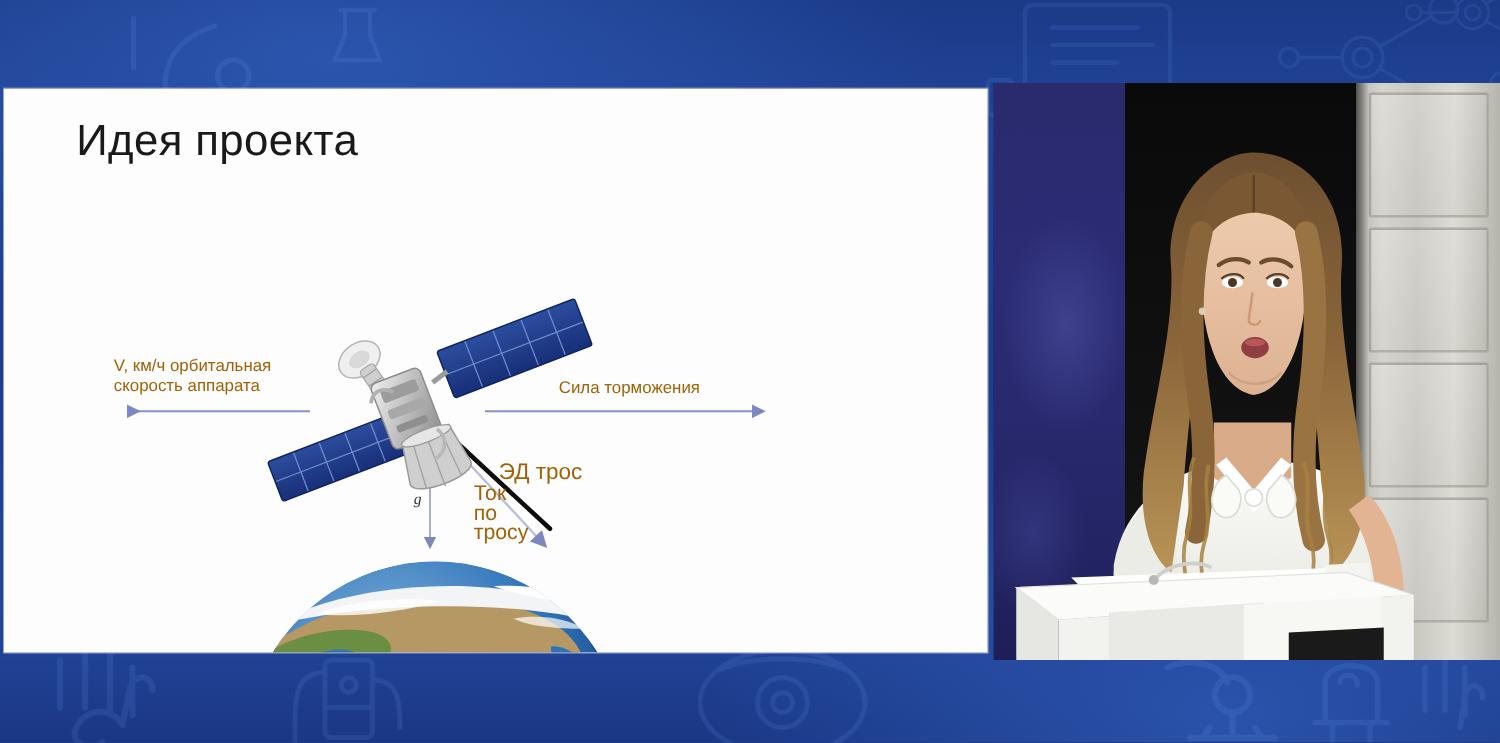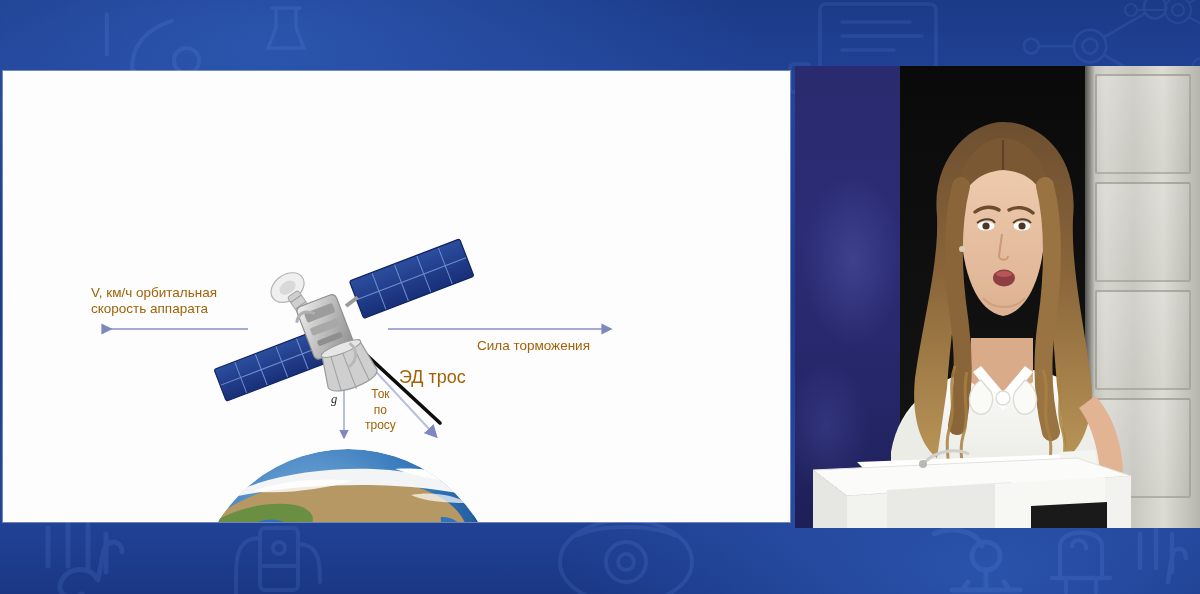--- a/index.html
+++ b/index.html
@@ -27,23 +27,23 @@
     background:#fdfdfd;overflow:hidden;
     box-shadow:0 0 0 1px rgba(255,255,255,.35);
   }
   .slide-title{
     position:absolute;left:58px;top:22px;
     font-size:35px;color:#1a1a1a;letter-spacing:.3px;font-weight:400;
     white-space:nowrap;
   }
   .lbl{position:absolute;color:#a16207;font-size:13.5px;line-height:16px;white-space:pre;}
   .lbl-v{left:88px;top:214px;}
-  .lbl-force{left:474px;top:231px;margin-top:36px;}
+  .lbl-force{left:444px;top:231px;}
   .lbl-tether{left:396px;top:298px;font-size:18px;}
-  .lbl-current{left:362px;top:316px;font-size:12px;line-height:15.5px;text-align:center;}
+  .lbl-current{left:376px;top:316px;font-size:17px;line-height:15.5px;}
   .lbl-g{left:328px;top:320px;font-size:12.5px;font-style:italic;font-family:"Liberation Serif",serif;color:#2b2b2b;}
   .diagram{position:absolute;left:0;top:0;width:787px;height:451px;}
 
   
   .video{
     position:absolute;left:795px;top:66px;width:405px;height:462px;overflow:hidden;
     background:#101010;
   }
   .v-wall-left{position:absolute;left:0;top:0;width:105px;height:462px;
     background:linear-gradient(180deg,#2a2a6e 0%,#2b2c75 35%,#26276a 70%,#1e1f57 100%);}
@@ -155,20 +155,21 @@
         <g transform="translate(1130,530)" stroke="#6b95e8" stroke-width="4.6" fill="none" stroke-linecap="round">
           <path d="M10 4 L10 38 M26 0 L26 38 M42 4 L42 42"></path>
           <path d="M56 28 C 56 16, 44 16, 42 26 L38 52"></path>
         </g>
       </g>
     </svg>
   </div>
 
   <div class="slide" data-interactable="true">
 
+    <div class="slide-title" data-interactable="false">Идея проекта</div>
 
     <svg class="diagram" viewBox="0 0 787 451" xmlns="http://www.w3.org/2000/svg" data-interactable="false">
       <defs>
         <marker id="arrL" markerWidth="7" markerHeight="7" refX="6" refY="3.5" orient="auto">
           <path d="M7,0 L0,3.5 L7,7 z" fill="#7d88bf"></path>
         </marker>
         <marker id="arrR" markerWidth="7" markerHeight="7" refX="1" refY="3.5" orient="auto">
           <path d="M0,0 L7,3.5 L0,7 z" fill="#7d88bf"></path>
         </marker>
         <radialGradient id="earthG" cx="38%" cy="28%" r="78%">

